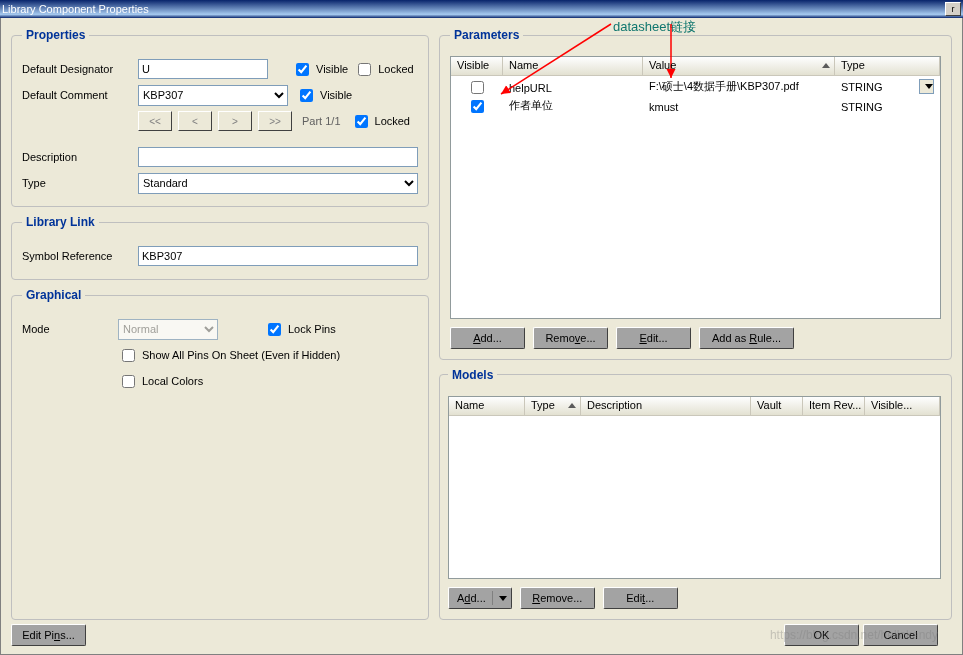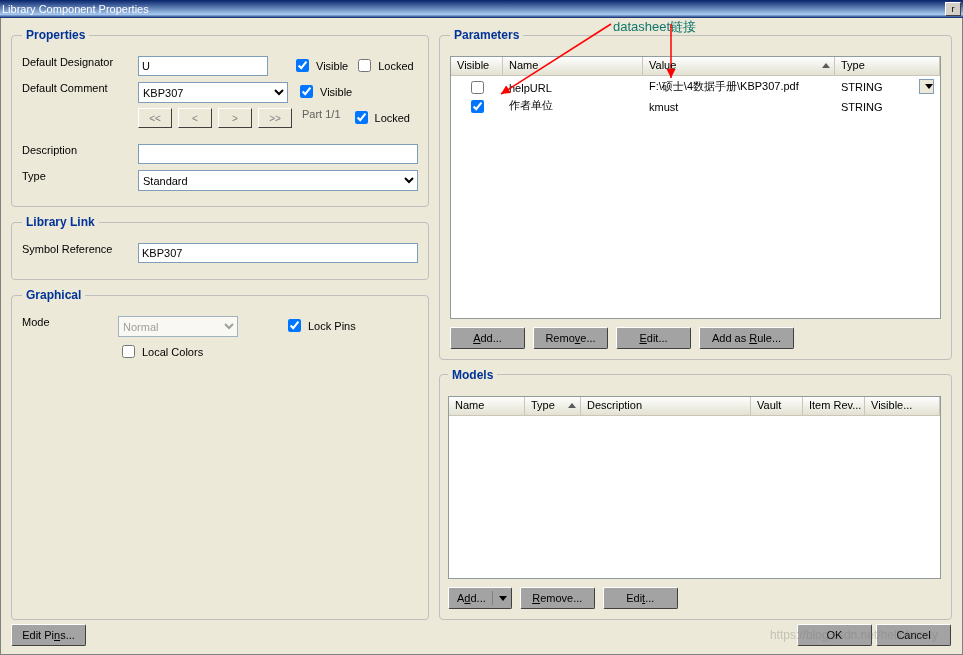--- a/index.html
+++ b/index.html
@@ -6,39 +6,39 @@
 html, body { margin: 0; padding: 0; width: 963px; height: 655px; overflow: hidden; background: #ece9d8; }
 .titlebar { background: linear-gradient(#08246b, #a6caf0 80%, #08246b); color: #fff; height: 18px; display: flex; align-items: center; padding: 0 2px; font-family: "MS Sans Serif", Tahoma; font-size: 11px; font-weight: normal; }
 .titlebar .spacer { flex: 1; }
 .close-btn { width: 16px; height: 14px; background: #d4d0c8; border: 1px solid #fff; border-right-color: #404040; border-bottom-color: #404040; font-family: Marlett, Arial; font-size: 9px; text-align: center; line-height: 12px; color: #000; cursor: pointer; }
 .dlg-body { position: absolute; top: 18px; left: 0; right: 0; bottom: 0; border: 1px solid #808080; border-top: none; padding: 10px; }
 .columns { display: flex; gap: 10px; height: 592px; }
 .leftcol { width: 418px; display: flex; flex-direction: column; gap: 8px; }
 .rightcol { flex: 1; display: flex; flex-direction: column; gap: 8px; }
 fieldset { border: 1px solid #bfbfbf; border-radius: 4px; padding: 14px 10px 10px 10px; margin: 0; background: #ece9d8; }
 legend { color: #003399; font-weight: bold; padding: 0 4px; font-size: 12px; }
-.row { display: flex; align-items: flex-start; min-height: 26px; gap: 6px; }
+.row { display: flex; align-items: center; min-height: 26px; gap: 6px; }
 .lbl { width: 110px; color: #000; }
 input.text { height: 20px; border: 1px solid #7f9db9; padding: 1px 3px; background: #fff; }
 input.text:disabled { background: #ece9d8; color: #808080; }
 select { height: 21px; border: 1px solid #7f9db9; background: #fff; }
 .chk { display: inline-flex; align-items: center; gap: 4px; }
 .chk input { width: 13px; height: 13px; }
 .btn { height: 22px; min-width: 75px; background: #a3a3a3; border: 1px solid #404040; border-top-color: #fff; border-left-color: #fff; border-radius: 2px; padding: 0 8px; cursor: pointer; }
 .smbtn { height: 20px; width: 34px; background: #ece9d8; border: 1px solid #404040; border-top-color: #fff; border-left-color: #fff; font-size: 10px; cursor: pointer; color: #808080; }
 .grid { border: 1px solid #919b9c; background: #fff; display: flex; flex-direction: column; }
 .grid .hdr { display: flex; background: linear-gradient(#fefefe,#e3e1d1); border-bottom: 1px solid #cac7ba; height: 19px; }
 .grid .hdr .hc { border-right: 1px solid #cac7ba; padding: 2px 6px; color: #000; overflow: hidden; white-space: nowrap; position: relative; }
 .grid .body { flex: 1; overflow: auto; }
 .grid .tr { display: flex; height: 19px; align-items: flex-end; }
 .grid .tr:nth-child(odd){ background:#fff; }
 .grid .td { padding: 1px 6px; overflow: hidden; white-space: nowrap; }
 .vischk { width:13px; height:13px; margin:auto; }
 .btnrow { display: flex; gap: 8px; padding-top: 8px; }
-.footer { position: absolute; left: 10px; right: 11px; bottom: 8px; display: flex; align-items: center; }
+.footer { position: absolute; left: 10px; right: 24px; bottom: 8px; display: flex; align-items: center; }
 .footer .spacer { flex: 1; }
 .watermark { position: absolute; right: 24px; bottom: 12px; color: rgba(120,120,120,.35); font-size: 12px; pointer-events: none; }
 .annot { position: absolute; top: 0; left: 612px; color: #0f766e; font-size: 13px; pointer-events: none; }
 .arrow { position: absolute; pointer-events: none; }
 .sort-arrow { position:absolute; right:4px; top:6px; width:0; height:0; border-left:4px solid transparent; border-right:4px solid transparent; border-bottom:5px solid #5b5b5b; }
 .dd-tri { margin-left:auto; width:0;height:0;border-left:4px solid transparent;border-right:4px solid transparent;border-top:5px solid #000; }
 .btn.split { min-width:60px; display:inline-flex; align-items:center; justify-content:center; gap:6px; padding-right:4px;}
 .btn.split .sep { width:1px; height:14px; background:#808080; }
 </style>
 </head>
@@ -121,24 +121,31 @@
         <div class="row">
           <span class="lbl">Symbol Reference</span>
           <input class="text" style="flex: 1 1 0%;" value="KBP307">
         </div>
       </fieldset>
 
       <fieldset style="flex:1">
         <legend>Graphical</legend>
         <div class="row">
           <span class="lbl" style="width:90px">Mode</span>
-          <select style="width:120px" disabled=""><option>Normal</option></select>
+          <select style="width:100px" disabled=""><option>Normal</option></select>
           <label class="chk" style="margin-left:40px">
               <input type="checkbox" checked="" style="">
               <span>Lock Pins</span>
+            </label>
+        </div>
+        <div class="row">
+          <span class="lbl" style="width:90px"></span>
+          <label class="chk">
+              <input type="checkbox" style="">
+              <span>Show All Pins On Sheet (Even if Hidden)</span>
             </label>
         </div>
         <div class="row">
           <span class="lbl" style="width:90px"></span>
           <label class="chk">
               <input type="checkbox" style="">
               <span>Local Colors</span>
             </label>
         </div>
       </fieldset>

